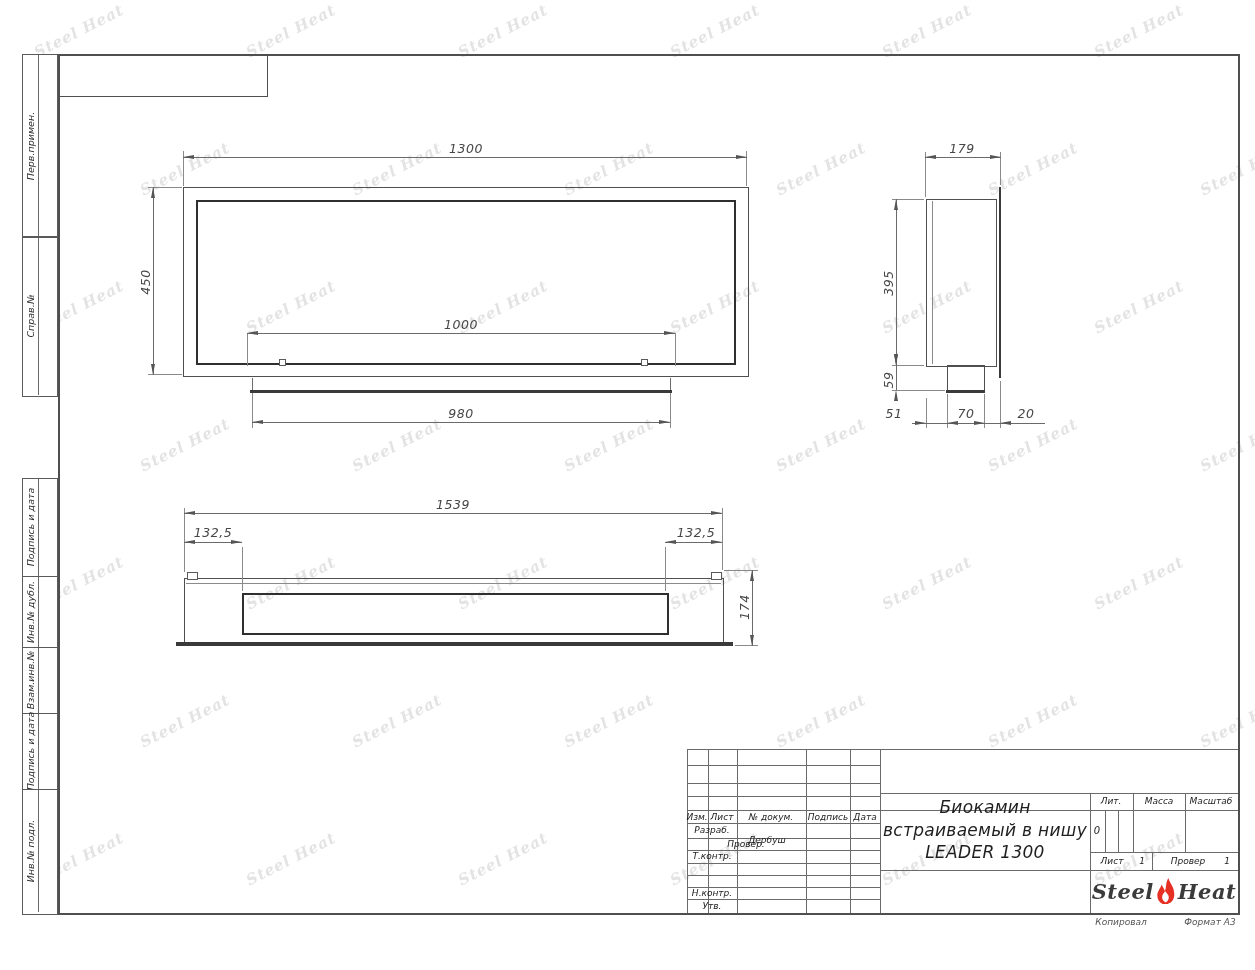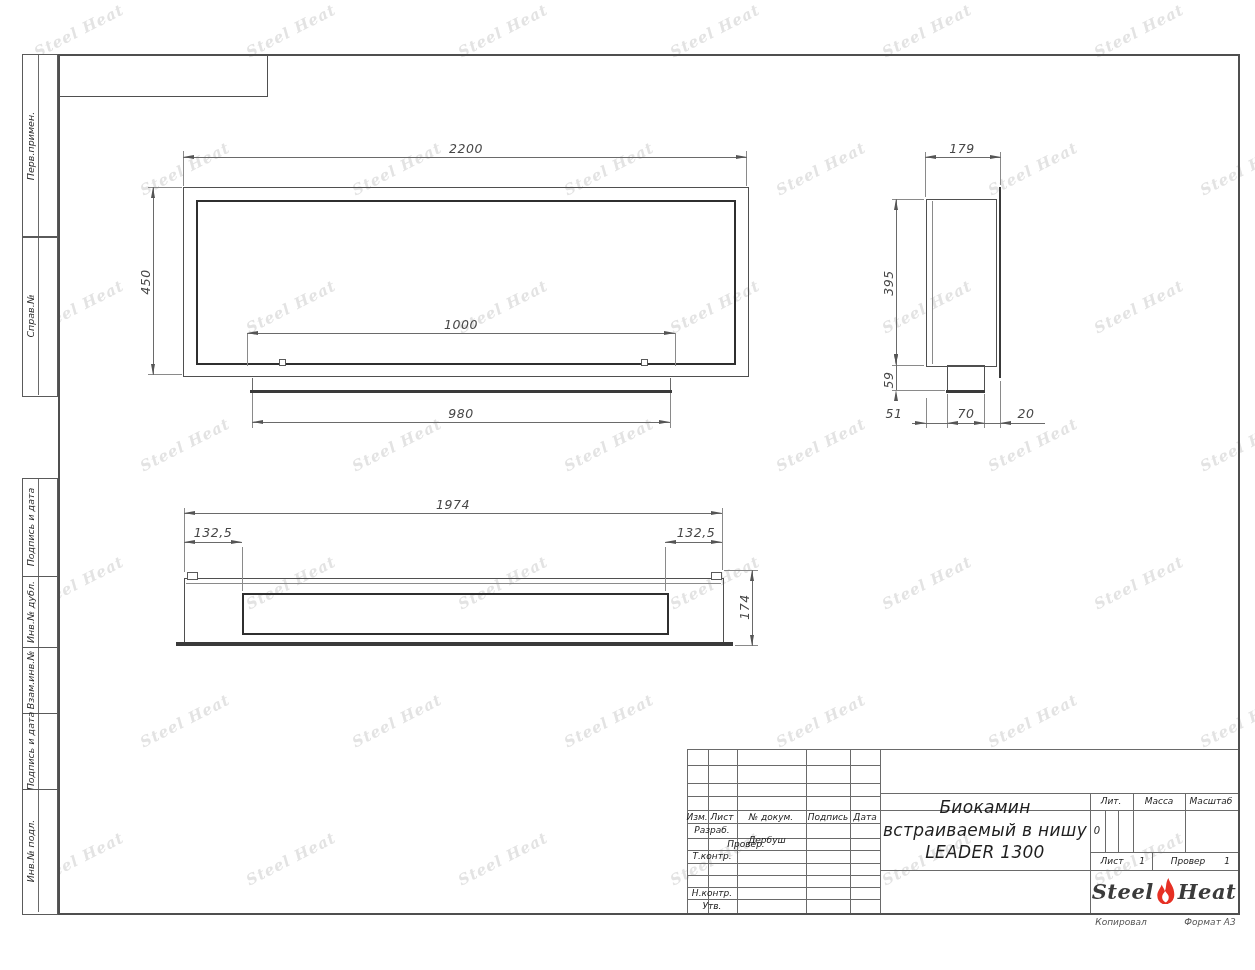--- a/index.html
+++ b/index.html
@@ -131,21 +131,21 @@
 
   <div class="vl" style="left:252px;top:378px;height:12px;"></div>
   <div class="vl" style="left:670px;top:378px;height:12px;"></div>
   <div class="hl thk" style="left:250px;top:390px;width:422px;"></div>
 
   <div class="vl thin" style="left:183px;top:151px;height:35px;"></div>
   <div class="vl thin" style="left:746px;top:151px;height:35px;"></div>
   <div class="hl" style="left:183px;top:157px;width:564px;"></div>
   <div class="ar ar-l" style="left:183px;top:155px;"></div>
   <div class="ar ar-r" style="left:736px;top:155px;"></div>
-  <div class="dt" style="left:466px;top:148px;">2200</div>
+  <div class="dt" style="left:466px;top:148px;">1300</div>
 
   <div class="hl thin" style="left:148px;top:187px;width:34px;"></div>
   <div class="hl thin" style="left:148px;top:374px;width:34px;"></div>
   <div class="vl" style="left:153px;top:187px;height:188px;"></div>
   <div class="ar ar-u" style="left:150.5px;top:187px;"></div>
   <div class="ar ar-d" style="left:150.5px;top:364px;"></div>
   <div class="dtv" style="left:145px;top:282px;">450</div>
 
   <div class="vl thin" style="left:247px;top:333px;height:33px;"></div>
   <div class="vl thin" style="left:675px;top:333px;height:33px;"></div>
@@ -205,21 +205,21 @@
   <div class="bx lite" style="left:187px;top:572px;width:9px;height:6px;"></div>
   <div class="bx lite" style="left:711px;top:572px;width:9px;height:6px;"></div>
   <div class="bx heavy" style="left:242px;top:593px;width:423px;height:38px;"></div>
   <div class="hl thk" style="left:176px;top:642px;width:557px;height:4px;"></div>
 
   <div class="vl thin" style="left:184px;top:508px;height:64px;"></div>
   <div class="vl thin" style="left:722px;top:508px;height:62px;"></div>
   <div class="hl" style="left:184px;top:513px;width:538px;"></div>
   <div class="ar ar-l" style="left:184px;top:511px;"></div>
   <div class="ar ar-r" style="left:711px;top:511px;"></div>
-  <div class="dt" style="left:453px;top:504px;">1974</div>
+  <div class="dt" style="left:453px;top:504px;">1539</div>
 
   <div class="vl thin" style="left:242px;top:547px;height:44px;"></div>
   <div class="hl" style="left:184px;top:542px;width:58px;"></div>
   <div class="ar ar-l" style="left:184px;top:540px;"></div>
   <div class="ar ar-r" style="left:231px;top:540px;"></div>
   <div class="dt" style="left:213px;top:532px;">132,5</div>
 
   <div class="vl thin" style="left:665px;top:547px;height:44px;"></div>
   <div class="hl" style="left:665px;top:542px;width:57px;"></div>
   <div class="ar ar-l" style="left:665px;top:540px;"></div>

